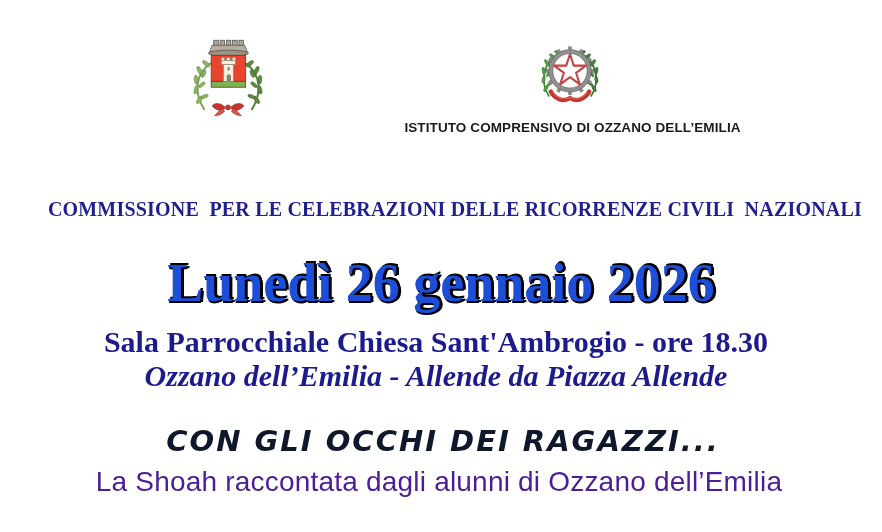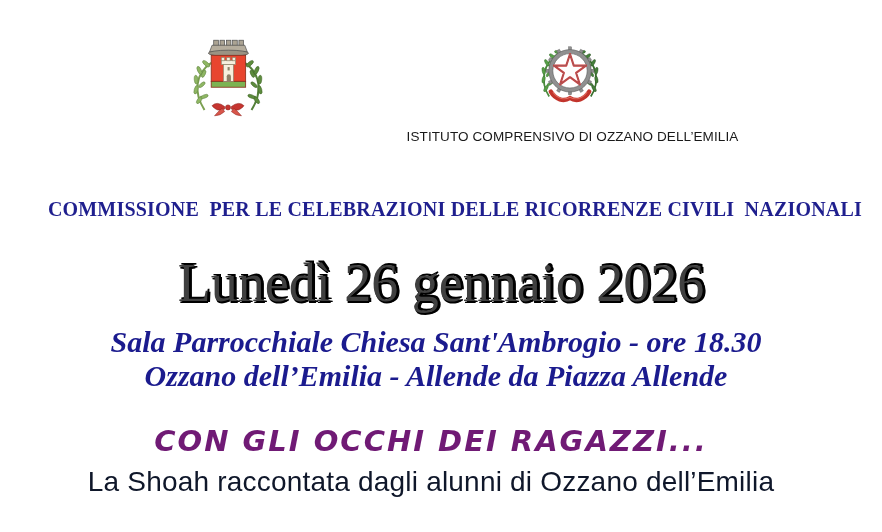--- a/index.html
+++ b/index.html
@@ -39,25 +39,25 @@
     text-align: center;
     font-family: "Liberation Serif", serif;
     font-weight: bold;
     font-size: 14.5px;
     letter-spacing: 0.3px;
     color: #1a1a1a;
   }
   .caption-istituto {
     position: absolute;
     left: 385px;
-    top: 129px;
+    top: 120px;
     width: 375px;
     text-align: center;
     font-family: "Liberation Sans", sans-serif;
-    font-weight: normal;
+    font-weight: bold;
     font-size: 13.5px;
     letter-spacing: 0.1px;
     color: #1a1a1a;
   }
 
   
   .commission-line {
     position: absolute;
     left: 0;
     top: 198px;
@@ -70,74 +70,75 @@
     white-space: pre;
     color: #1f1f8e;
   }
   .date-title {
     position: absolute;
     left: 0;
     top: 254px;
     width: 882px;
     text-align: center;
     font-family: "Liberation Serif", serif;
-    font-weight: normal;
+    font-weight: bold;
     font-size: 54px;
     line-height: 58px;
-    color: #404040;
+    color: #1d4ed8;
     text-shadow: 2px -2px 0 #000000, 3px 1px 0 #000000, 1px 2px 0 #000000;
   }
   .venue-line {
     position: absolute;
     left: 0;
     top: 325px;
+    width: 872px;
+    text-align: center;
+    font-family: "Liberation Serif", serif;
+    font-weight: bold;
+    font-size: 30px;
+    color: #1b1b8e;
+  }
+  .address-line {
+    position: absolute;
+    left: 0;
+    top: 359px;
     width: 872px;
     text-align: center;
     font-family: "Liberation Serif", serif;
     font-weight: bold;
     font-style: italic;
     font-size: 30px;
     color: #1b1b8e;
   }
-  .address-line {
-    position: absolute;
-    left: 0;
-    top: 359px;
-    width: 872px;
-    text-align: center;
-    font-family: "Liberation Serif", serif;
-    font-weight: bold;
-    font-style: italic;
-    font-size: 30px;
-    color: #1b1b8e;
-  }
   .event-title {
     position: absolute;
     left: 0;
     top: 424px;
     width: 862px;
     text-align: center;
     font-family: "DejaVu Sans", sans-serif;
     font-weight: bold;
     font-style: italic;
     font-size: 29px;
     letter-spacing: 2px;
-    color: #701a75;
+    color: #0f172a;
+    padding-left: 12px;
   }
   .event-subtitle {
     position: absolute;
     left: 0;
     top: 466px;
     width: 862px;
     text-align: center;
     font-family: "Liberation Sans", sans-serif;
     font-weight: 500;
     font-size: 28px;
     letter-spacing: 0.2px;
-    color: #0f172a;
+    color: #4c1d95;
+    padding-left: 8px;
   }
 </style>
 </head>
 <body>
 
 <div class="page">
 
   <svg class="logo-comune" viewBox="0 0 100 100">
 
     <path d="M22,88 C8,66 12,44 30,32" fill="none" stroke="#7CA052" stroke-width="2.4"></path>

